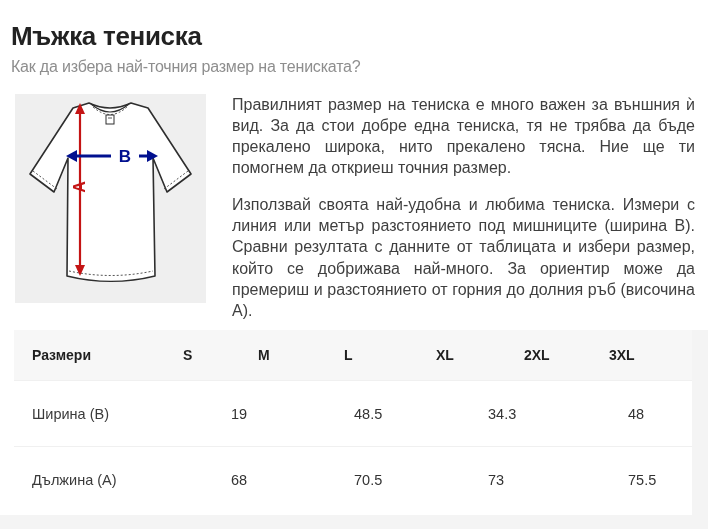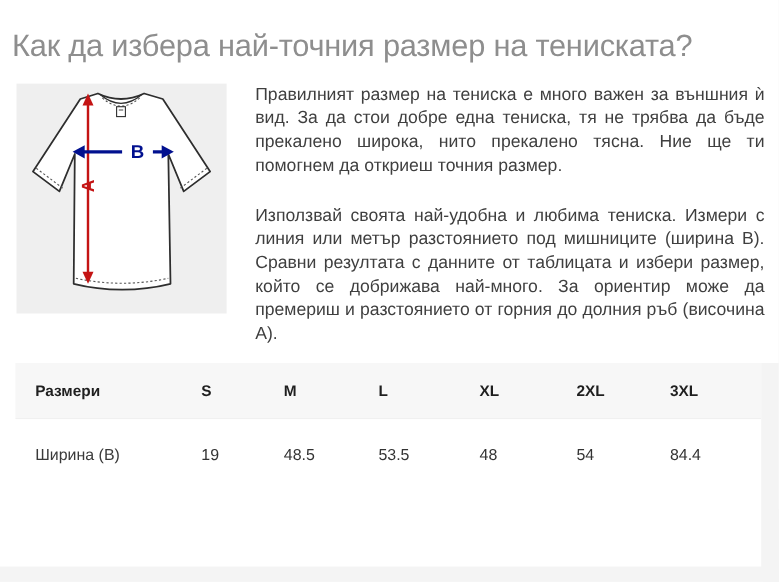--- a/index.html
+++ b/index.html
@@ -16,21 +16,21 @@
     padding: 20px 0 0 0;
   }
   h1.page-title {
     margin: 0 0 0 11px;
     font-size: 26px; line-height: 1.25;
     font-weight: 600; color: #222222;
     letter-spacing: -0.3px;
   }
   h2.page-subtitle {
     margin: 4px 0 0 11px;
-    font-size: 28px; line-height: 1.25;
+    font-size: 16px; line-height: 1.25;
     font-weight: 400; color: #8e8e8e;
     letter-spacing: -0.2px;
   }
   .content-row {
     display: flex;
     margin: 17px 0 0 15px;
   }
   .diagram-box {
     width: 191px; height: 209px;
     background: #efefef;
@@ -39,21 +39,21 @@
   .text-col {
     width: 463px;
     margin-left: 26px;
   }
   .text-col p {
     margin: 0;
     font-size: 16px; line-height: 21.3px;
     color: #3f3f3f;
     text-align: justify;
   }
-  .text-col p + p { margin-top: 25px; }
+  .text-col p + p { margin-top: 15px; }
 
   .table-card {
     background: #ffffff;
     width: 692px; height: 185px;
     overflow: hidden;
   }
   .size-table {
     margin-left: 14px;
     width: 678px;
   }
@@ -62,31 +62,33 @@
     grid-template-columns: 169px 75px 86px 92px 88px 85px 83px;
     align-items: center;
   }
   .t-row.header {
     height: 50px;
     background: #f7f7f7;
   }
   .t-row.data {
     height: 66px;
     border-top: 1px solid #f0f0f0;
+    gap: 48px;
   }
   .t-row .cell { font-size: 14.5px; color: #333333; }
   .t-row .cell.first { padding-left: 18px; font-size: 14.5px; color: #3a3a3a; }
   .t-row.header .cell { font-weight: 700; font-size: 14px; color: #1f1f1f; }
 </style>
 </head>
 <body>
 
 <div class="page">
 
   <div class="top-section">
+    <h1 class="page-title">Мъжка тениска</h1>
     <h2 class="page-subtitle">Как да избера най-точния размер на тениската?</h2>
 
     <div class="content-row">
       <div class="diagram-box">
         <svg width="191" height="209" viewBox="0 0 191 209">
 
           <g>
             <path d="M 74 9
                      Q 95 19 116 9
                      L 133 14
@@ -148,23 +150,32 @@
         <div class="cell">L</div>
         <div class="cell">XL</div>
         <div class="cell">2XL</div>
         <div class="cell">3XL</div>
       </div>
 
       <div class="t-row data">
         <div class="cell first">Ширина (B)</div>
         <div class="cell">19</div>
         <div class="cell">48.5</div>
-        <div class="cell">53.5</div>
+        <div class="cell">34.3</div>
         <div class="cell">48</div>
         <div class="cell">54</div>
         <div class="cell">84.4</div>
       </div>
 
+      <div class="t-row data">
+        <div class="cell first">Дължина (A)</div>
+        <div class="cell">68</div>
+        <div class="cell">70.5</div>
+        <div class="cell">73</div>
+        <div class="cell">75.5</div>
+        <div class="cell">78</div>
+        <div class="cell">80.5</div>
+      </div>
 
     </div>
   </div>
 
 </div>
 
 </body></html>

